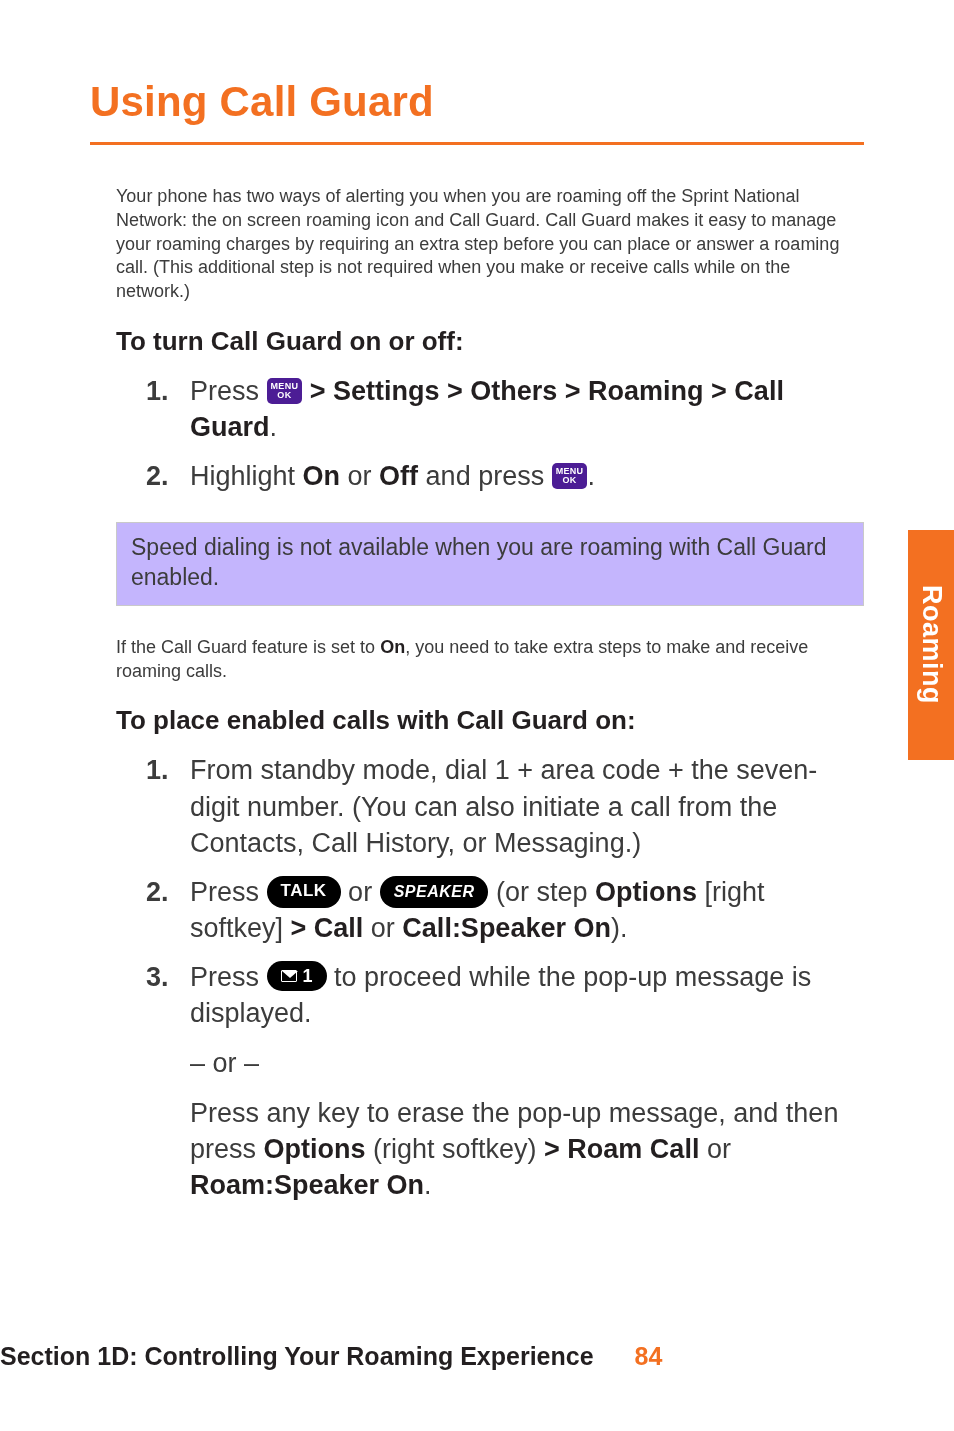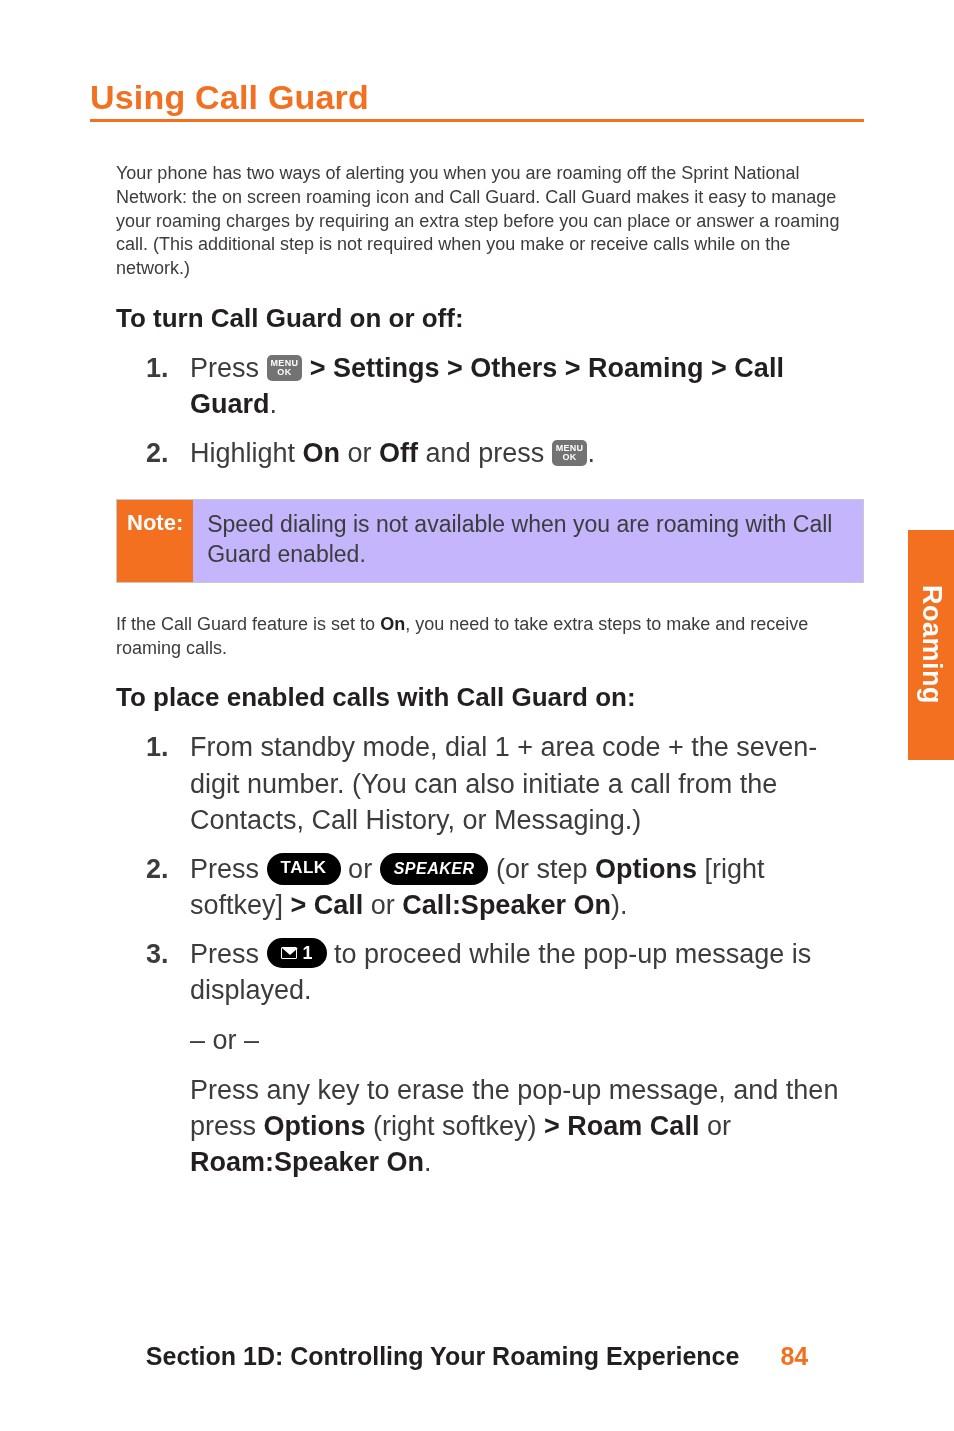--- a/index.html
+++ b/index.html
@@ -10,23 +10,23 @@
     font-family: Arial, Helvetica, sans-serif;
     color: #231f20;
     position: relative;
   }
   .page {
     padding: 78px 90px 0 90px;
   }
   h1 {
     color: #f37021;
     font-weight: bold;
-    font-size: 34px;
+    font-size: 42px;
     letter-spacing: 0.2px;
-    margin-bottom: 2px;
+    margin-bottom: 16px;
   }
   .title-rule {
     border: none;
     border-top: 3px solid #f37021;
     margin-bottom: 40px;
   }
   .body-block {
     padding-left: 26px;
   }
   .para {
@@ -57,21 +57,21 @@
     font-weight: bold;
     min-width: 44px;
   }
   ol.steps > li .txt {
     flex: 1;
   }
   .key-menu {
     display: inline-flex;
     align-items: center;
     justify-content: center;
-    background: #737373;
+    background: #4c1d95;
     color: #fff;
     font-size: 11px;
     font-weight: bold;
     line-height: 1;
     border-radius: 5px;
     padding: 3px 4px 3px 4px;
     vertical-align: middle;
     flex-direction: column;
     min-width: 30px;
     height: 26px;
@@ -184,21 +184,20 @@
     display: flex;
     align-items: center;
     justify-content: center;
     writing-mode: vertical-rl;
     letter-spacing: 0.5px;
   }
   .footer {
     position: absolute;
     bottom: 60px;
     left: 0; right: 0;
-    text-align: center;
     font-size: 25px;
   }
   .footer .sec {
     font-weight: bold;
     color: #231f20;
   }
   .footer .pg {
     color: #f37021;
     font-weight: bold;
     margin-left: 34px;
@@ -238,21 +237,20 @@
           <span> and press </span>
           <span class="key-menu">
             <span class="m1">MENU</span>
             <span class="m2">OK</span>
           </span><span>.</span>
         </span>
       </li>
     </ol>
 
     <div class="note-box">
-      <div class="note-label">Note:</div>
       <div class="note-text">Speed dialing is not available when you are roaming with Call Guard enabled.</div>
     </div>
 
     <p class="para">
       <span>If the Call Guard feature is set to </span><span class="b">On</span><span>, you need to take extra steps to make and receive roaming calls.</span>
     </p>
 
     <p class="sub-h">To place enabled calls with Call Guard on:</p>
 
     <ol class="steps">

